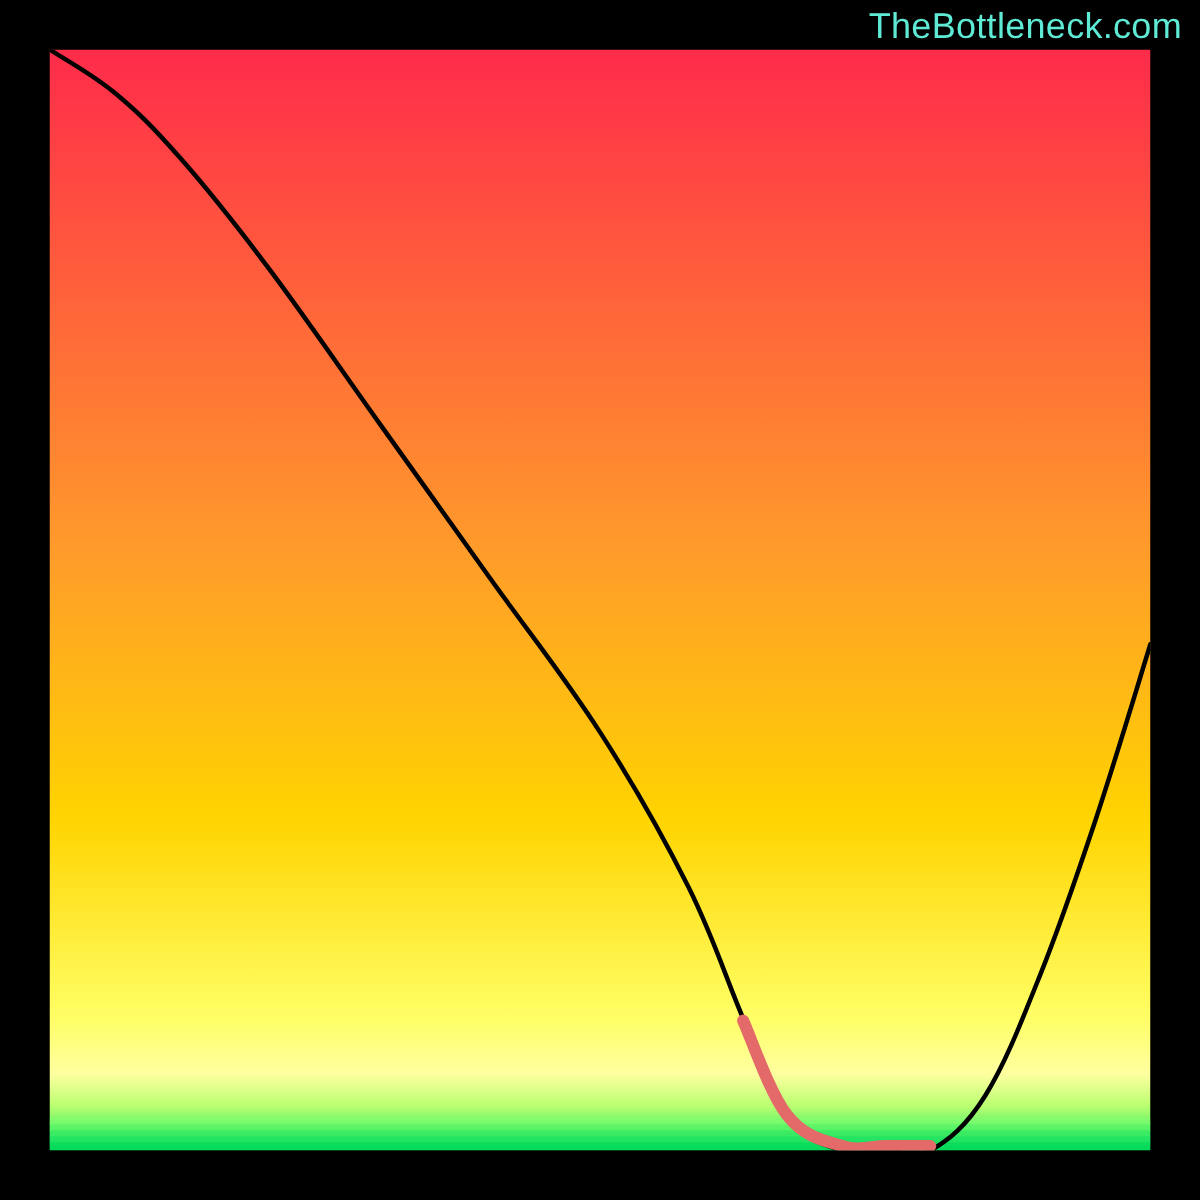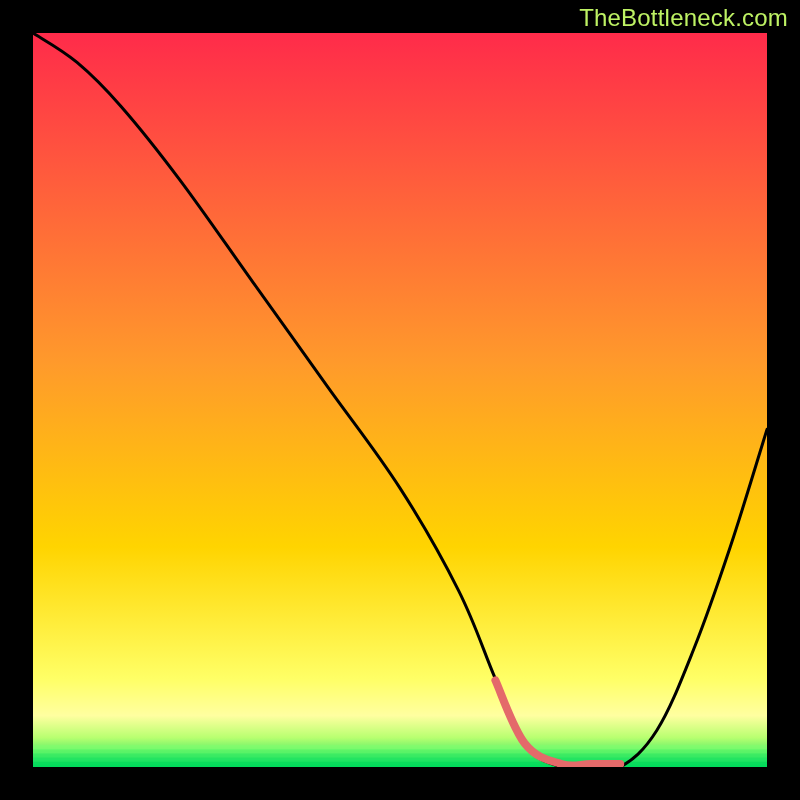--- a/index.html
+++ b/index.html
@@ -14,21 +14,21 @@
   .frame {
     position: relative;
     width: 800px;
     height: 800px;
     background: #000;
   }
   .watermark {
     position: absolute;
     top: 4px;
     right: 12px;
-    color: #bef264;
+    color: #5eead4;
     font-size: 24px;
     font-weight: 400;
     letter-spacing: 0.2px;
     z-index: 5;
   }
   .plot-outer {
     position: absolute;
     left: 33px;
     top: 33px;
     width: 734px;

